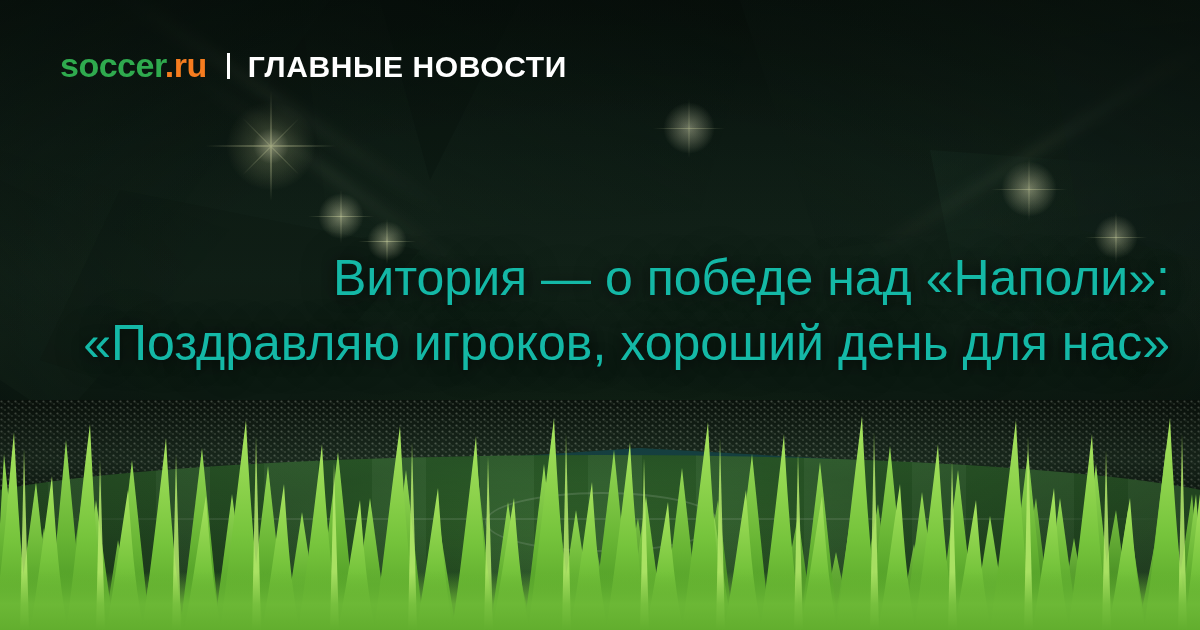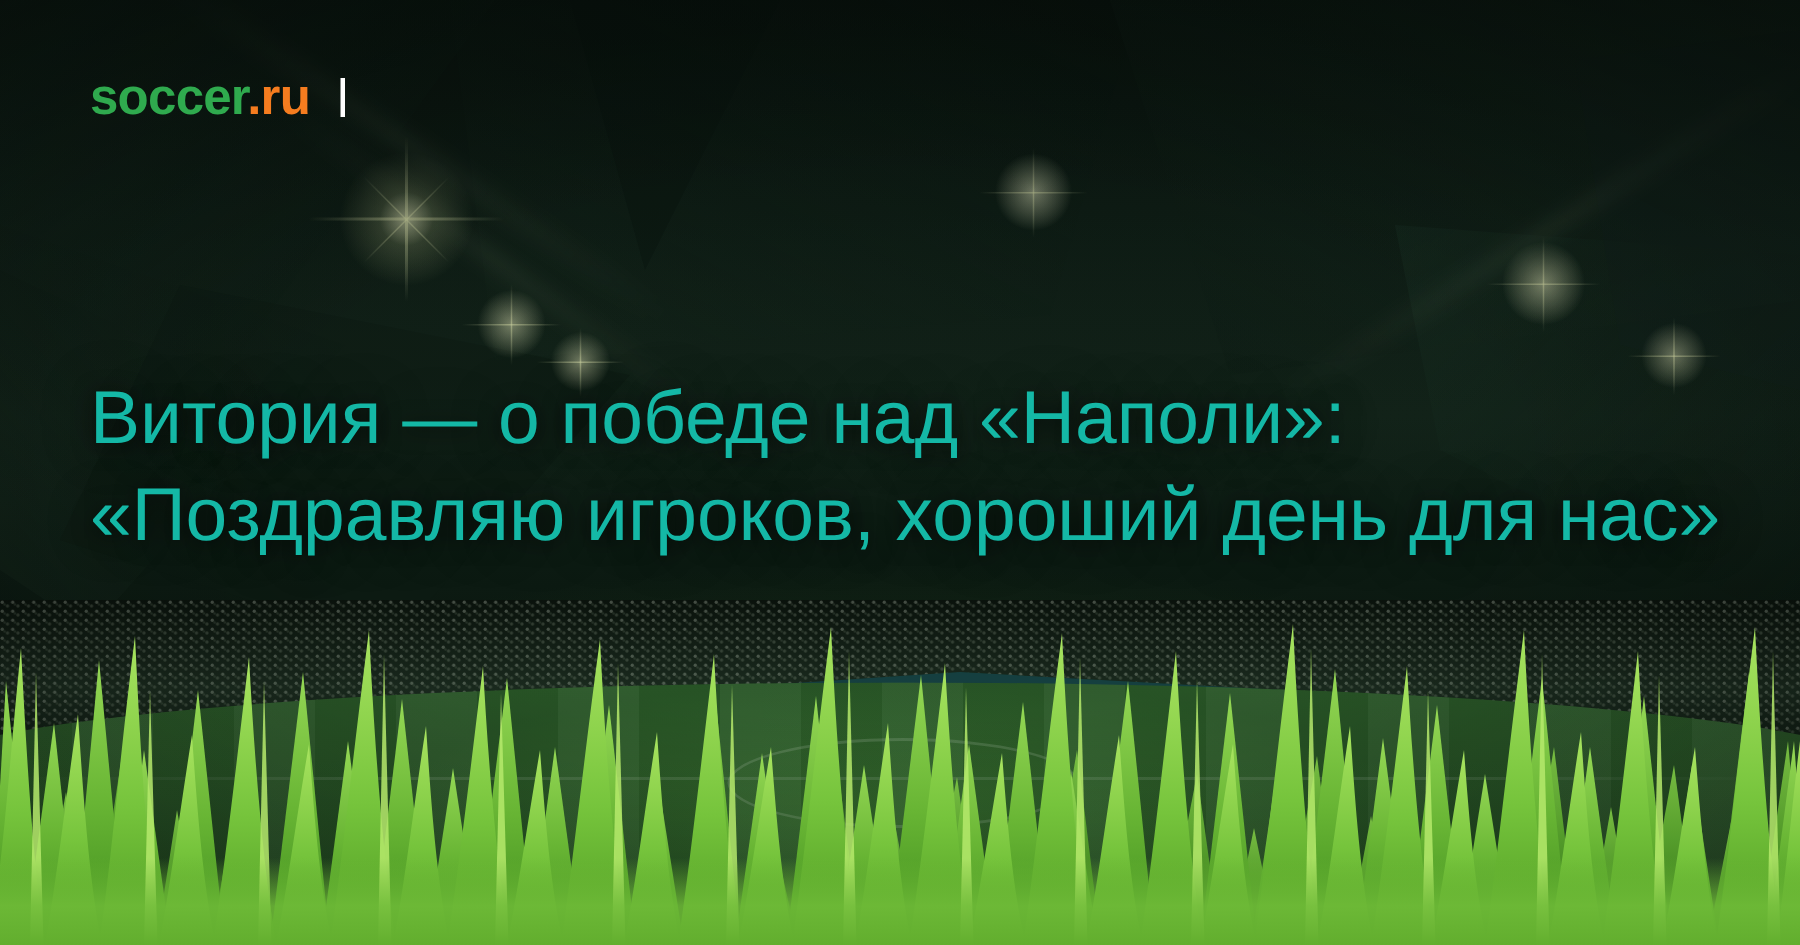--- a/index.html
+++ b/index.html
@@ -7,20 +7,21 @@
     padding: 0;
     background: #000;
   }
   #card {
     position: relative;
     width: 1200px;
     height: 630px;
     overflow: hidden;
     font-family: "Liberation Sans", sans-serif;
     background: #0b140e;
+    text-align: right;
   }
 
   
   .bg-base {
     position: absolute; inset: 0;
     background:
       radial-gradient(ellipse 70% 45% at 50% 92%, #1f3d1c 0%, #152a15 38%, rgba(10,20,12,0) 72%),
       radial-gradient(ellipse 120% 60% at 50% 105%, #24471f 0%, rgba(16,32,18,0) 60%),
       linear-gradient(180deg, #0c1711 0%, #101f17 22%, #13241a 44%, #0c1a12 62%, #07110a 80%, #030905 100%);
   }
@@ -227,20 +228,21 @@
   <div class="center-circle"></div>
   <div class="halfway"></div>
 
   <div class="vignette"></div>
 
   <div class="header">
     <div class="logo">
       <span class="soccer">soccer</span><span class="ru">.ru</span>
     </div>
     <span class="divider"></span>
+    <div class="kicker">ГЛАВНЫЕ НОВОСТИ</div>
   </div>
 
   <h1 class="headline">Витория — о победе над «Наполи»: «Поздравляю игроков, хороший день для нас»</h1>
 
   <svg class="grass" viewBox="0 0 1200 240" preserveAspectRatio="none">
     <defs>
       <linearGradient id="gA" x1="0" y1="1" x2="0" y2="0">
         <stop offset="0%" stop-color="#4e9b22"></stop>
         <stop offset="45%" stop-color="#76c43c"></stop>
         <stop offset="100%" stop-color="#a9e460"></stop>

